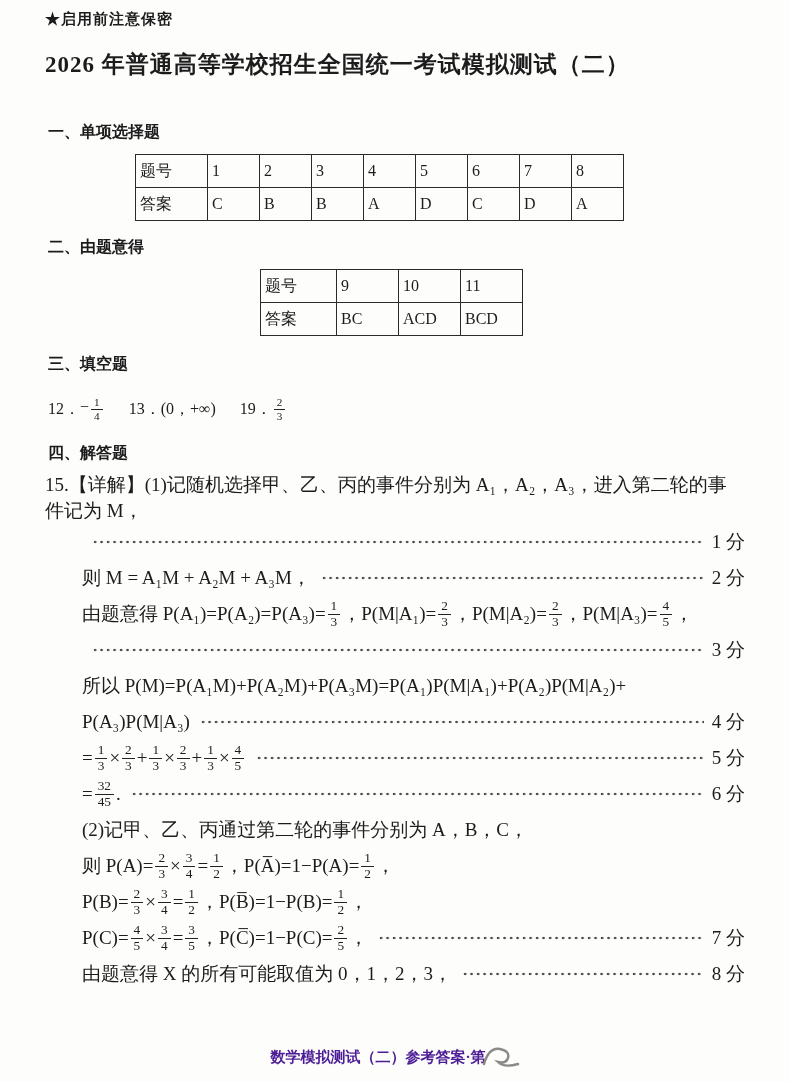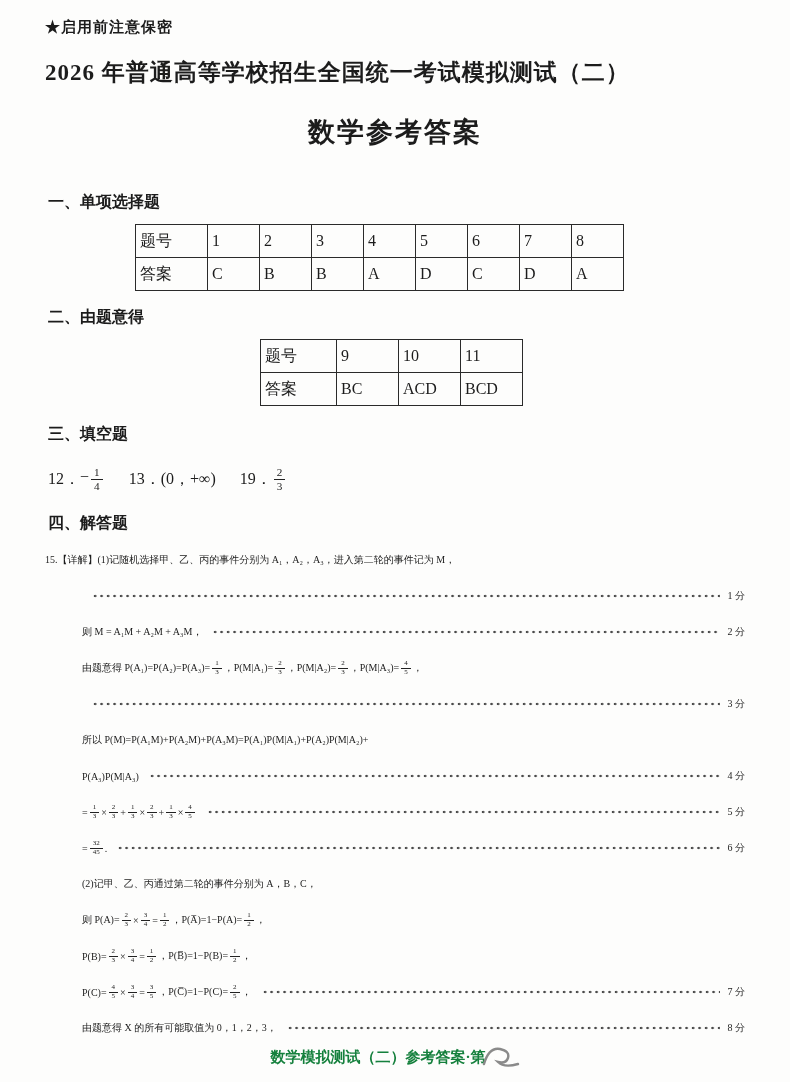--- a/index.html
+++ b/index.html
@@ -1,20 +1,20 @@
 <!DOCTYPE html>
 <html><head>
 <meta charset="utf-8">
 <style>
   * { box-sizing: border-box; margin: 0; padding: 0; }
   html,body { width: 790px; background: #e9e9e9; }
   body { font-family: "Liberation Serif", "DejaVu Serif", serif; color: #1c1c1c; }
   .page {
     position: relative; width: 790px; height: 1082px; background: #fdfdfc;
-    padding: 18px 45px 0 45px; overflow: hidden;
+    padding: 10px 45px 0 45px; overflow: hidden;
   }
   .notice { font-weight: bold; font-size: 15px; letter-spacing: 1px; }
   .title { font-weight: bold; font-size: 23px; margin-top: 20px; letter-spacing: 1px; }
   .subtitle { text-align: center; font-weight: bold; font-size: 27px; margin-top: 26px; letter-spacing: 2px; }
   .section-heading { font-weight: bold; font-size: 16px; margin-left: 3px; }
   .sh1 { margin-top: 42px; }
   .sh2 { margin-top: 16px; }
   .sh3 { margin-top: 18px; }
   .sh4 { margin-top: 14px; }
   table.ans-table { border-collapse: collapse; margin-top: 11px; font-size: 16px; }
@@ -28,45 +28,44 @@
   .t-multi td { width: 62px; }
   .t-multi td.lbl { width: 76px; }
   .fill-row { display: flex; align-items: center; gap: 24px; margin: 14px 0 0 3px; font-size: 16px; min-height: 40px; }
   .fill-item { display: inline-flex; align-items: center; }
   .frac {
     display: inline-flex; flex-direction: column; align-items: center;
     vertical-align: middle; font-size: 0.70em; line-height: 1.08; margin: 0 2px;
   }
   .frac .den { border-top: 1.2px solid #222; }
   .frac .num, .frac .den { padding: 0 3px; }
-  .sol-lines { margin: 8px 0 0 37px; font-size: 10px; }
+  .sol-lines { margin: 8px 0 0 37px; font-size: 19px; }
   .sol-line { display: flex; align-items: center; min-height: 36px; }
   .sol-line.first { margin-left: -37px; }
   .sol-text { display: inline-flex; align-items: center; flex-wrap: wrap; white-space: pre-wrap; }
   .leader {
     flex: 1 1 auto; height: 8px; margin: 0 8px 0 10px; align-self: center;
     background-image: radial-gradient(circle at 3px 4px, #4a4a4a 1.1px, transparent 1.6px);
     background-size: 6.5px 8px; background-repeat: repeat-x;
   }
   .score { flex: 0 0 auto; white-space: nowrap; }
   .footer {
     position: absolute; left: 0; bottom: 14px; width: 100%;
-    text-align: center; font-weight: bold; font-size: 15px; color: #15803d;
+    text-align: center; font-weight: bold; font-size: 15px; color: #4c1d95;
   }
   .footer .curl { vertical-align: middle; margin: -6px 0 0 -4px; }
 </style>
 </head>
 <body>
 
 <div class="page">
 
   <div class="notice">★启用前注意保密</div>
 
   <div class="title">2026 年普通高等学校招生全国统一考试模拟测试（二）</div>
-  <div class="subtitle">数学参考答案</div>
 
   <div class="section-heading sh1">一、单项选择题</div>
   <table class="ans-table t-single">
     <tbody>
         <tr>
       <td class="lbl">题号</td>
     <td>1</td>
           <td>2</td>
           <td>3</td>
           <td>4</td>

